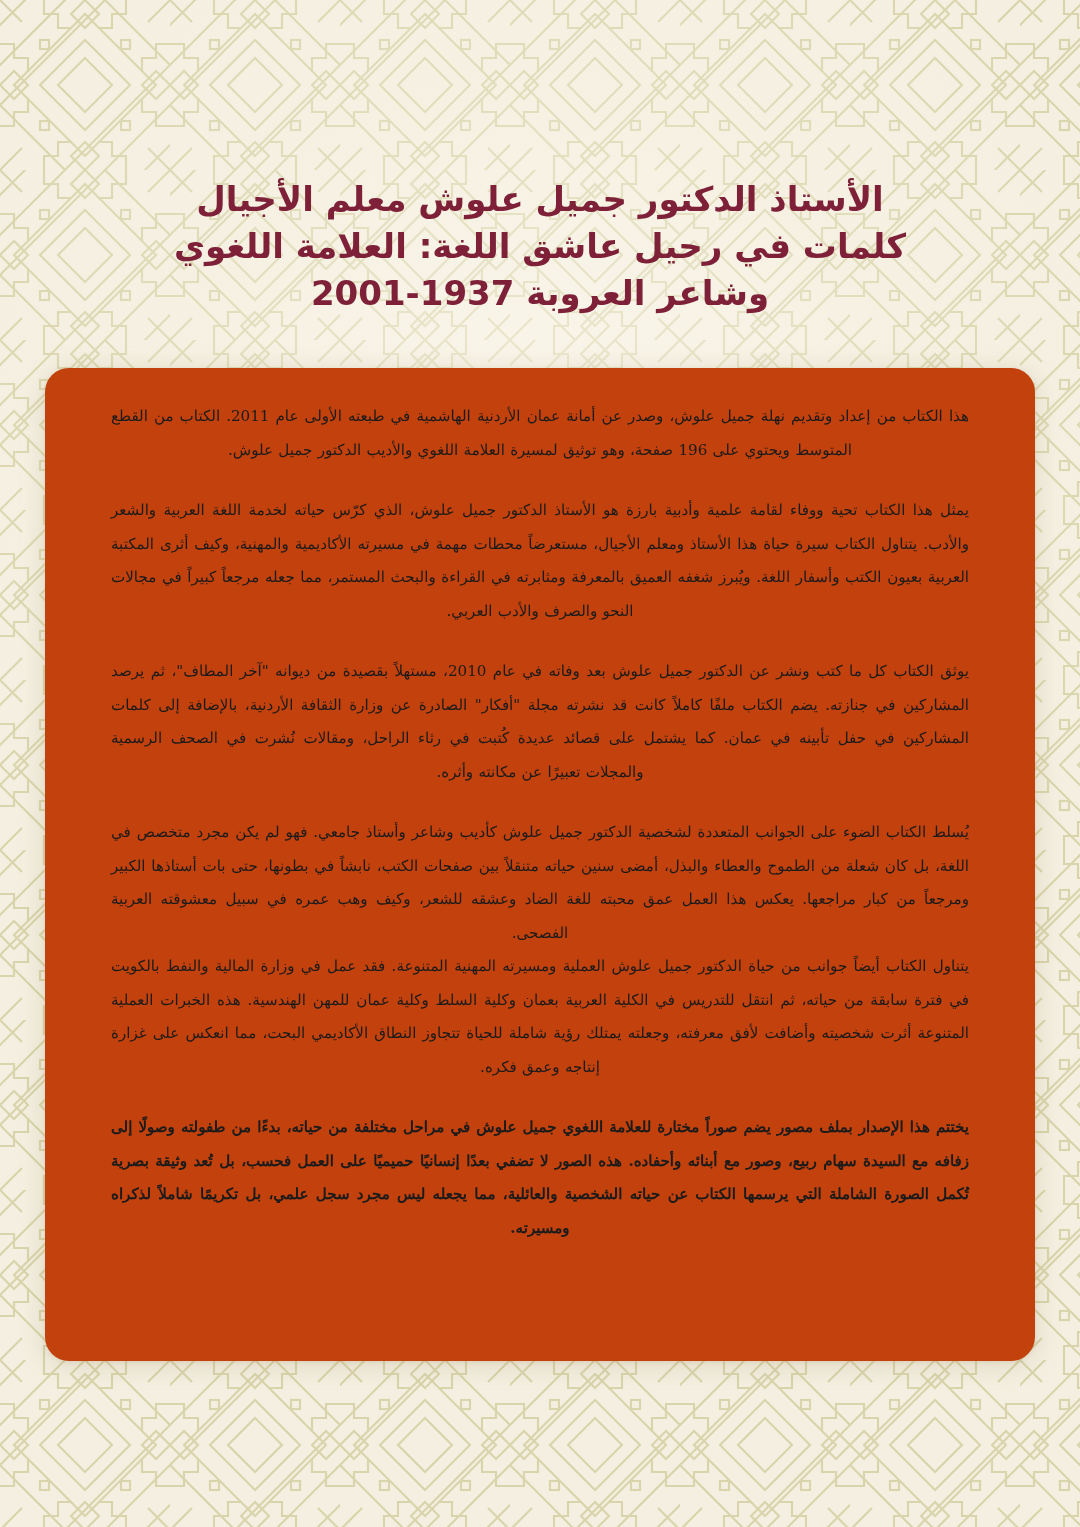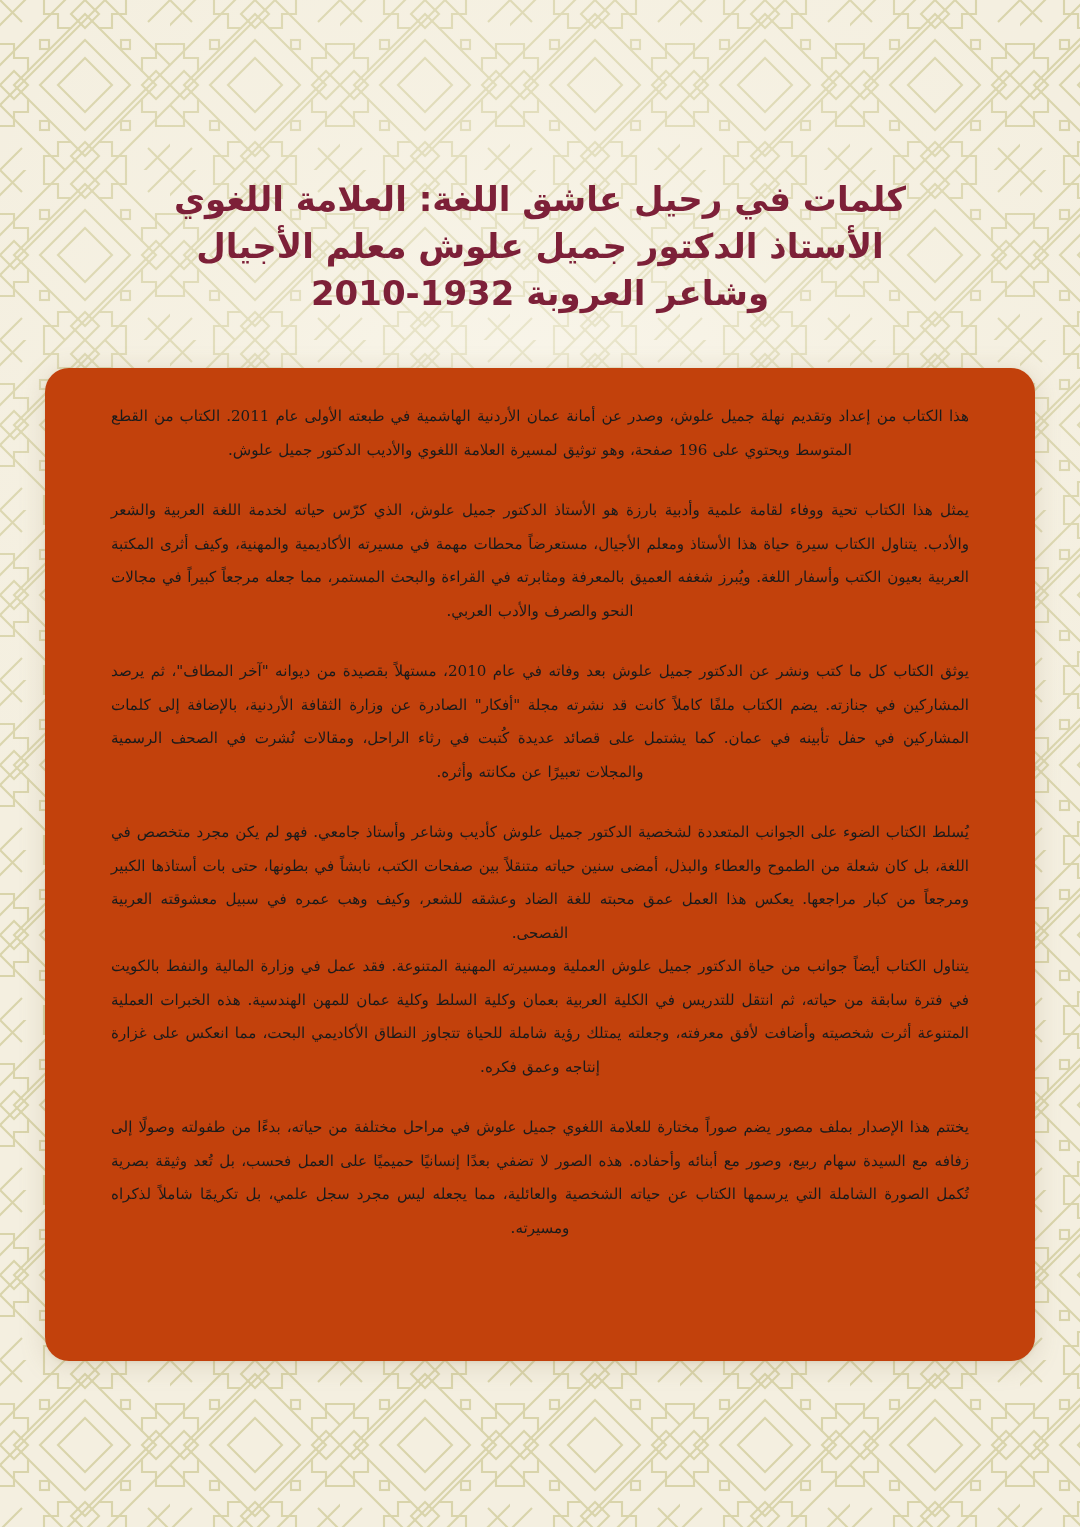--- a/index.html
+++ b/index.html
@@ -102,20 +102,21 @@
     word-spacing: 0.5px;
   }
 
   .para.tight {
     margin-bottom: 0;
     margin-top: 6px;
   }
 
   .para:last-child {
     margin-bottom: 0;
+    font-weight: bold;
   }
 </style>
 </head>
 <body>
 
 <div id="page">
 
   <div id="pattern-layer">
     <svg viewBox="0 0 1080 1527" preserveAspectRatio="none" xmlns="http://www.w3.org/2000/svg">
       <defs>
@@ -152,23 +153,23 @@
           </g>
         </pattern>
       </defs>
       <rect width="1080" height="1527" fill="url(#islamicTile)"></rect>
     </svg>
   </div>
 
   <div id="vignette"></div>
 
   <div id="title-block">
+    <div class="title-line">الأستاذ الدكتور جميل علوش معلم الأجيال</div>
     <div class="title-line">كلمات في رحيل عاشق اللغة: العلامة اللغوي</div>
-    <div class="title-line">الأستاذ الدكتور جميل علوش معلم الأجيال</div>
-    <div class="title-line">وشاعر العروبة 1932-2010</div>
+    <div class="title-line">وشاعر العروبة 1937-2001</div>
   </div>
 
   <div id="content-card">
     <div id="card-inner">
       <p class="para">هذا الكتاب من إعداد وتقديم نهلة جميل علوش، وصدر عن أمانة عمان الأردنية الهاشمية في طبعته الأولى عام 2011. الكتاب من القطع المتوسط ويحتوي على 196 صفحة، وهو توثيق لمسيرة العلامة اللغوي والأديب الدكتور جميل علوش.</p>
       <p class="para">يمثل هذا الكتاب تحية ووفاء لقامة علمية وأدبية بارزة هو الأستاذ الدكتور جميل علوش، الذي كرّس حياته لخدمة اللغة العربية والشعر والأدب. يتناول الكتاب سيرة حياة هذا الأستاذ ومعلم الأجيال، مستعرضاً محطات مهمة في مسيرته الأكاديمية والمهنية، وكيف أثرى المكتبة العربية بعيون الكتب وأسفار اللغة. ويُبرز شغفه العميق بالمعرفة ومثابرته في القراءة والبحث المستمر، مما جعله مرجعاً كبيراً في مجالات النحو والصرف والأدب العربي.</p>
       <p class="para">يوثق الكتاب كل ما كتب ونشر عن الدكتور جميل علوش بعد وفاته في عام 2010، مستهلاً بقصيدة من ديوانه "آخر المطاف"، ثم يرصد المشاركين في جنازته. يضم الكتاب ملفًا كاملاً كانت قد نشرته مجلة "أفكار" الصادرة عن وزارة الثقافة الأردنية، بالإضافة إلى كلمات المشاركين في حفل تأبينه في عمان. كما يشتمل على قصائد عديدة كُتبت في رثاء الراحل، ومقالات نُشرت في الصحف الرسمية والمجلات تعبيرًا عن مكانته وأثره.</p>
       <p class="para tight">يُسلط الكتاب الضوء على الجوانب المتعددة لشخصية الدكتور جميل علوش كأديب وشاعر وأستاذ جامعي. فهو لم يكن مجرد متخصص في اللغة، بل كان شعلة من الطموح والعطاء والبذل، أمضى سنين حياته متنقلاً بين صفحات الكتب، نابشاً في بطونها، حتى بات أستاذها الكبير ومرجعاً من كبار مراجعها. يعكس هذا العمل عمق محبته للغة الضاد وعشقه للشعر، وكيف وهب عمره في سبيل معشوقته العربية الفصحى.</p>
       <p class="para">يتناول الكتاب أيضاً جوانب من حياة الدكتور جميل علوش العملية ومسيرته المهنية المتنوعة. فقد عمل في وزارة المالية والنفط بالكويت في فترة سابقة من حياته، ثم انتقل للتدريس في الكلية العربية بعمان وكلية السلط وكلية عمان للمهن الهندسية. هذه الخبرات العملية المتنوعة أثرت شخصيته وأضافت لأفق معرفته، وجعلته يمتلك رؤية شاملة للحياة تتجاوز النطاق الأكاديمي البحت، مما انعكس على غزارة إنتاجه وعمق فكره.</p>
       <p class="para">يختتم هذا الإصدار بملف مصور يضم صوراً مختارة للعلامة اللغوي جميل علوش في مراحل مختلفة من حياته، بدءًا من طفولته وصولًا إلى زفافه مع السيدة سهام ربيع، وصور مع أبنائه وأحفاده. هذه الصور لا تضفي بعدًا إنسانيًا حميميًا على العمل فحسب، بل تُعد وثيقة بصرية تُكمل الصورة الشاملة التي يرسمها الكتاب عن حياته الشخصية والعائلية، مما يجعله ليس مجرد سجل علمي، بل تكريمًا شاملاً لذكراه ومسيرته.</p>

